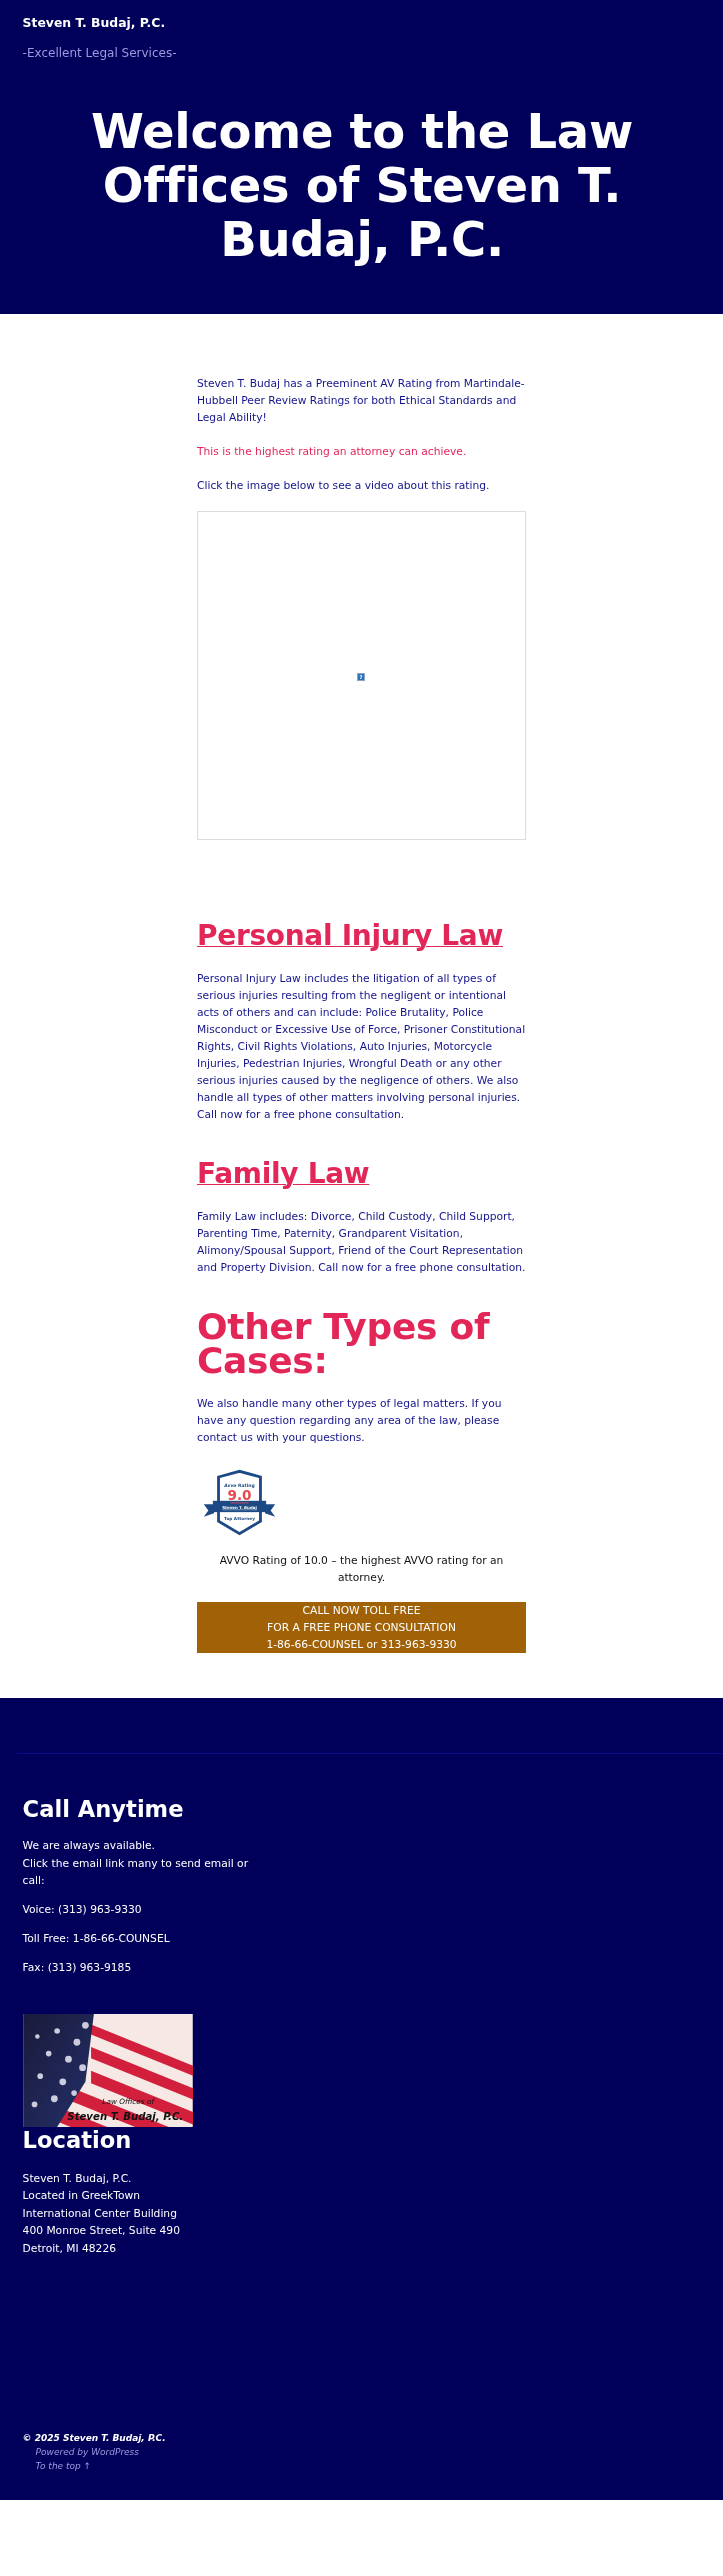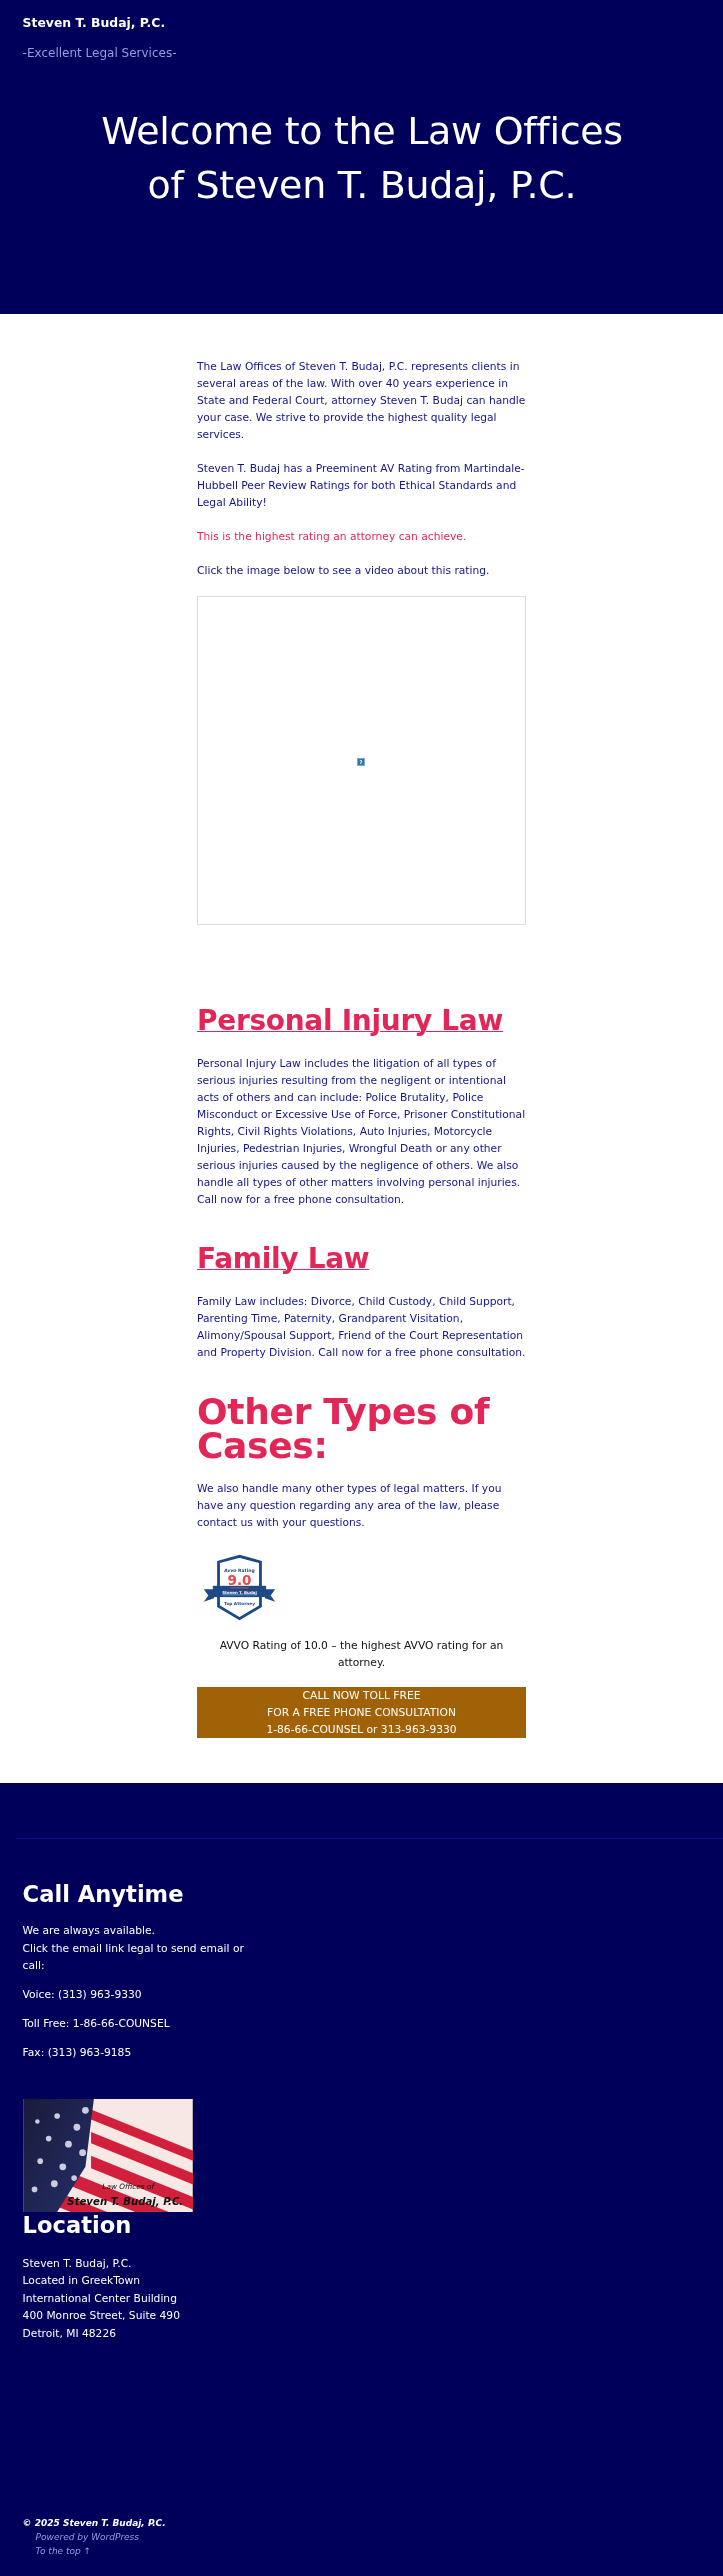--- a/index.html
+++ b/index.html
@@ -5,21 +5,21 @@
   * { box-sizing: border-box; margin: 0; padding: 0; }
   html, body { width: 724px; background: #ffffff; }
   body { font-family: "DejaVu Sans", sans-serif; color: #14148c; }
 
   
   .site-header { background: #00005a; height: 314px; position: relative; width: 724px; }
   .branding { position: absolute; left: 22.6px; top: 14.7px; }
   .site-title { color: #ffffff; font-weight: bold; font-size: 12.4px; line-height: 16px; text-decoration: none; display: block; }
   .site-tagline { color: #9a9ae0; font-size: 12px; line-height: 12.4px; margin-top: 16px; display: block; }
   .hero-title { position: absolute; left: 85px; width: 554px; top: 104px; text-align: center; color: #ffffff;
-    font-weight: normal; font-size: 38px; line-height: 54px; letter-spacing: -0.3px; }
+    font-weight: bold; font-size: 48px; line-height: 54px; letter-spacing: -0.3px; }
 
   
   .main { width: 329px; margin-left: 197px; padding-top: 44px; }
   .main p { font-size: 10.7px; line-height: 17px; color: #14148c; }
   .p-gap { margin-top: 17px; }
   .highlight { color: #e22658 !important; }
   .video-box { margin-top: 17px; width: 329px; height: 329px; border: 1.1px solid #dcdcdc; position: relative; background: #fff; display: block; }
   .video-box .broken-img { position: absolute; left: 159px; top: 161px; width: 8px; height: 8px; background: #2a73b8; border: 0.6px solid #8aa6c4;
     color: #fff; font-size: 5.1px; line-height: 6.8px; text-align: center; font-weight: bold; }
   .section-heading { display: inline-block; color: #e22658; font-weight: bold; font-size: 28px; line-height: 34px; text-decoration: underline;
@@ -55,21 +55,20 @@
 
 <header class="site-header">
   <div class="branding">
     <a class="site-title" href="#">Steven T. Budaj, P.C.</a>
     <span class="site-tagline">-Excellent Legal Services-</span>
   </div>
   <h1 class="hero-title">Welcome to the Law Offices of Steven T. Budaj, P.C.</h1>
 </header>
 
 <main class="main">
-  <p>The Law Offices of Steven T. Budaj, P.C. represents clients in several areas of the law. With over 40 years experience in State and Federal Court, attorney Steven T. Budaj can handle your case. We strive to provide the highest quality legal services.</p>
   <p class="p-gap">Steven T. Budaj has a Preeminent AV Rating from Martindale-Hubbell Peer Review Ratings for both Ethical Standards and Legal Ability!</p>
   <p class="p-gap highlight">This is the highest rating an attorney can achieve.</p>
   <p class="p-gap">Click the image below to see a video about this rating.</p>
 
   <a class="video-box" href="#">
     <span class="broken-img">?</span>
   </a>
 
   <div class="sec1">
     <a class="section-heading" href="#">Personal Injury Law</a>
@@ -108,21 +107,21 @@
     <span>1-86-66-COUNSEL or 313-963-9330</span>
   </a>
 </main>
 
 <footer class="site-footer">
   <div class="footer-divider"></div>
 
   <div class="widget w-call">
     <h2 class="w-heading">Call Anytime</h2>
     <p class="w-text" style="margin-top:14.7px">We are always available.</p>
-    <p class="w-text">Click the email link legal to send email or call:</p>
+    <p class="w-text">Click the email link many to send email or call:</p>
     <p class="w-text w-gap">Voice: (313) 963-9330</p>
     <p class="w-text w-gap">Toll Free: 1-86-66-COUNSEL</p>
     <p class="w-text w-gap">Fax: (313) 963-9185</p>
   </div>
 
   <div class="flag">
     <svg width="170" height="113" viewBox="0 0 300 200">
       <defs>
         <linearGradient id="g1" x1="0" y1="0" x2="1" y2="1">
           <stop offset="0" stop-color="#1a1a3a"></stop>

